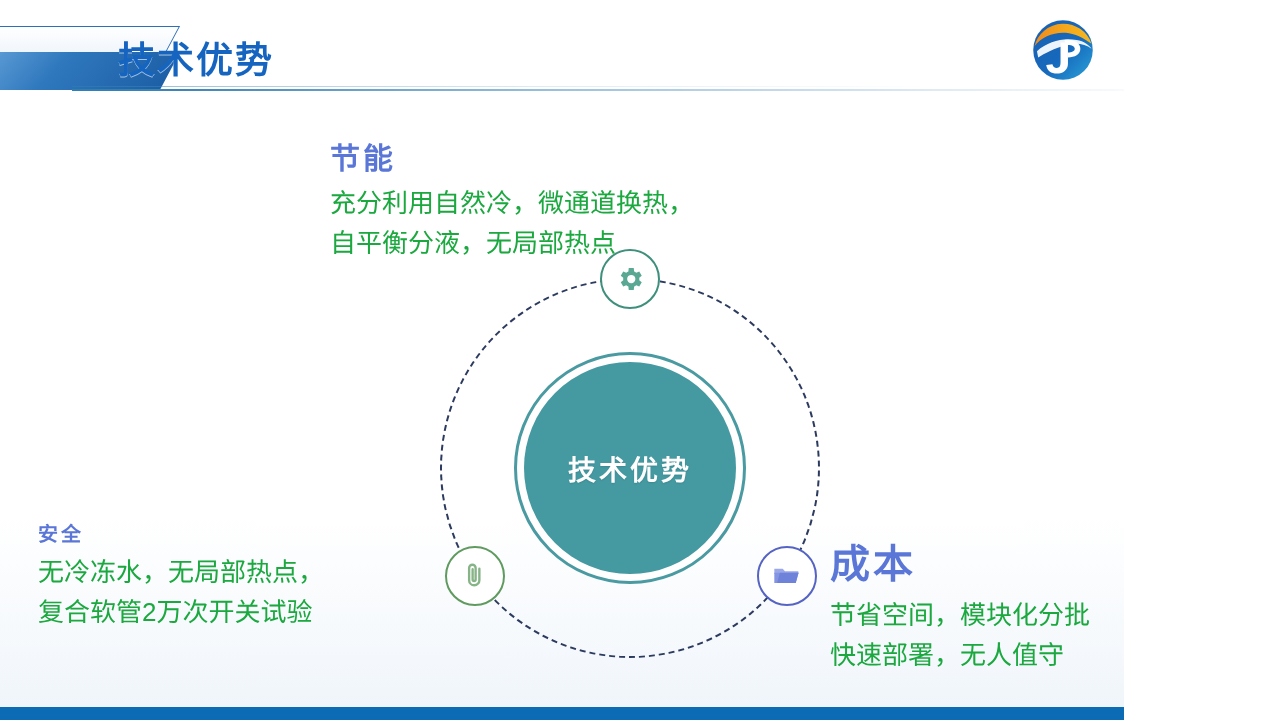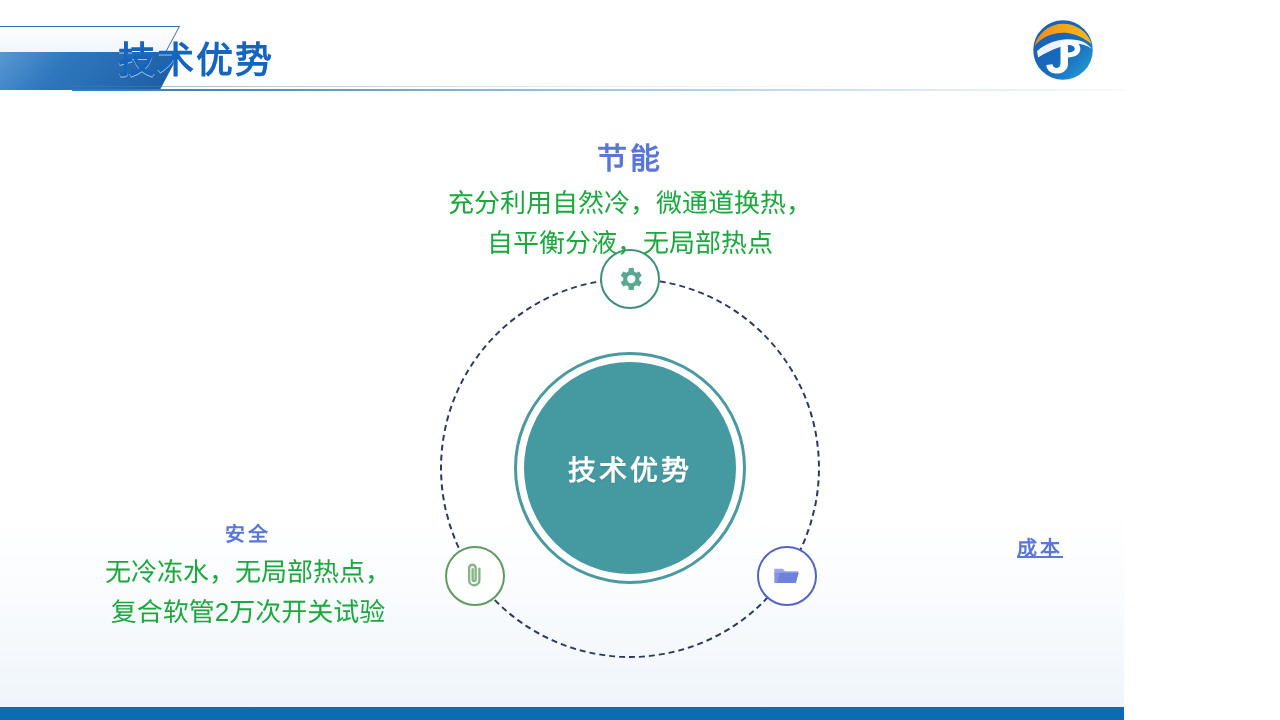--- a/index.html
+++ b/index.html
@@ -85,36 +85,36 @@
   .node{
     position:absolute;width:60px;height:60px;border-radius:50%;
     background:#ffffff;box-sizing:border-box;
     display:flex;align-items:center;justify-content:center;
   }
   .node-top{left:200px;top:-6px;border:2px solid #3f8f7d;}
   .node-left{left:45px;top:291px;border:2px solid #5f9a5f;}
   .node-right{left:357px;top:291px;border:2px solid #5463c4;}
 
   
-  .block{position:absolute;text-align:center;}
+  .block{position:absolute;}
   .block .heading{
     font-weight:bold;letter-spacing:3px;margin:0 0 6px 0;
   }
   .block .body{
     color:#1aa83f;font-size:26px;line-height:1.52;white-space:pre-line;
   }
 
   .block-top{left:330px;top:134px;width:600px;}
   .block-top .heading{color:#5a76d6;font-size:30px;}
 
   .block-left{left:38px;top:518px;width:420px;}
   .block-left .heading{color:#5a76d6;font-size:20px;font-family:Liberation Mono, monospace;}
 
   .block-right{left:830px;top:532px;width:420px;}
-  .block-right .heading{color:#5a76d6;font-size:20px;text-decoration:underline;}
+  .block-right .heading{color:#5a76d6;font-size:40px;}
 </style>
 </head>
 <body>
 
 <div class="slide">
 
   <div class="header">
     <div class="hdr-shape-pale"></div>
     <div class="hdr-shape-outline"></div>
     <div class="hdr-shape-solid"></div>
@@ -185,17 +185,19 @@
   </div>
 
   <div class="block block-left">
     <div class="heading">安全</div>
     <div class="body">无冷冻水，无局部热点，
 复合软管2万次开关试验</div>
   </div>
 
   <div class="block block-right">
     <div class="heading">成本</div>
+    <div class="body">节省空间，模块化分批
+快速部署，无人值守</div>
   </div>
 
   <div class="footer-bar"></div>
 
 </div>
 
 </body></html>

